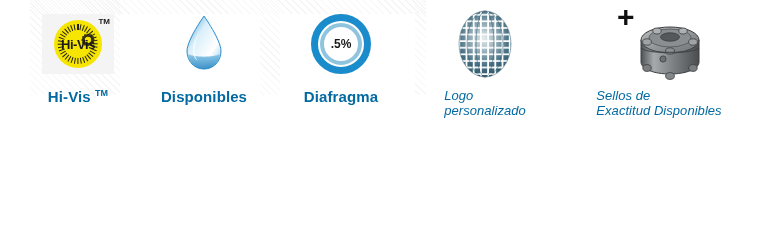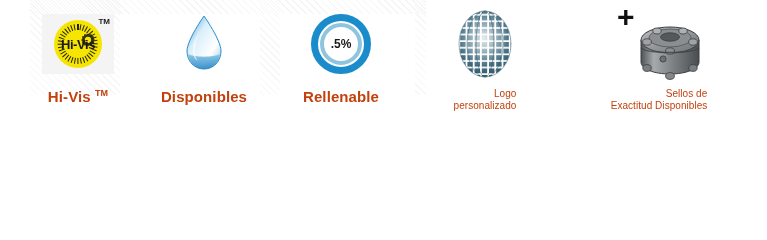--- a/index.html
+++ b/index.html
@@ -78,34 +78,35 @@
 
   .icon-slot {
     height: 88px;
     display: flex;
     align-items: center;
     justify-content: center;
     position: relative;
   }
 
   .feature-label {
-    color: #c2410c;
-    text-align: right;
+    color: #0369a1;
+    text-align: left;
     line-height: 1.18;
     white-space: pre-line;
   }
   .label-bold {
     font-weight: bold;
     font-size: 15px;
     letter-spacing: 0.1px;
   }
   .label-plain {
     font-weight: normal;
-    font-size: 10px;
+    font-size: 13px;
     letter-spacing: 0.05px;
+    font-style: italic;
   }
   .tm {
     font-size: 9px;
     vertical-align: super;
     font-weight: bold;
   }
 
   
   #hivis-box {
     width: 72px;
@@ -303,21 +304,21 @@
   </div>
 
   <div class="feature" style="left:277px; width:128px;">
     <div class="icon-slot">
       <div id="target-wrap">
         <div id="target-outer"></div>
         <div id="target-mid"></div>
         <span id="target-value">.5%</span>
       </div>
     </div>
-    <div class="feature-label label-bold">Rellenable</div>
+    <div class="feature-label label-bold">Diafragma</div>
   </div>
 
   <div class="feature" style="left:419px; width:132px;">
     <div class="icon-slot">
       <svg id="globe-wrap" viewBox="0 0 64 70">
         <defs>
           <radialGradient id="globeGrad" cx="48%" cy="42%" r="62%">
             <stop offset="0%" stop-color="#e8eef0"></stop>
             <stop offset="28%" stop-color="#9fb6bf"></stop>
             <stop offset="62%" stop-color="#4a7386"></stop>

